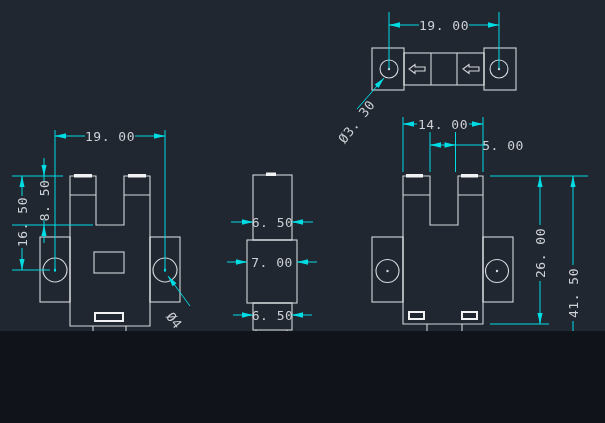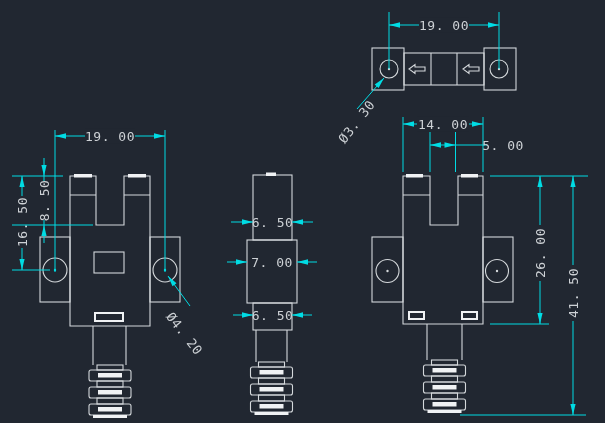--- a/index.html
+++ b/index.html
@@ -4,21 +4,21 @@
 <style>
   :root{
     --background:#212731;
     --geometry-line:#d4d8db;
     --highlight-line:#f0f2f4;
     --dimension-line:#00dce4;
     --dimension-text:#cdd1d5;
   }
   html,body{margin:0;padding:0;background:#10141a;}
   #canvas{
-    width:605px;height:423px;position:relative;overflow:hidden;
+    width:605px;height:331px;position:relative;overflow:hidden;
     background:var(--background);
     font-family:"DejaVu Sans Mono","Liberation Mono",monospace;
   }
   svg{display:block}
   .geo{stroke:var(--geometry-line);stroke-width:1.1;fill:none;}
   .geo-hi{stroke:var(--highlight-line);stroke-width:2;fill:none;}
   .fill-hi{fill:var(--highlight-line);stroke:none;}
   .dim{stroke:var(--dimension-line);stroke-width:1;fill:none;}
   .dim-arrow{fill:var(--dimension-line);stroke:none;}
   .dim-text{fill:var(--dimension-text);font-size:13px;letter-spacing:0.5px;text-anchor:middle;stroke:none;}

